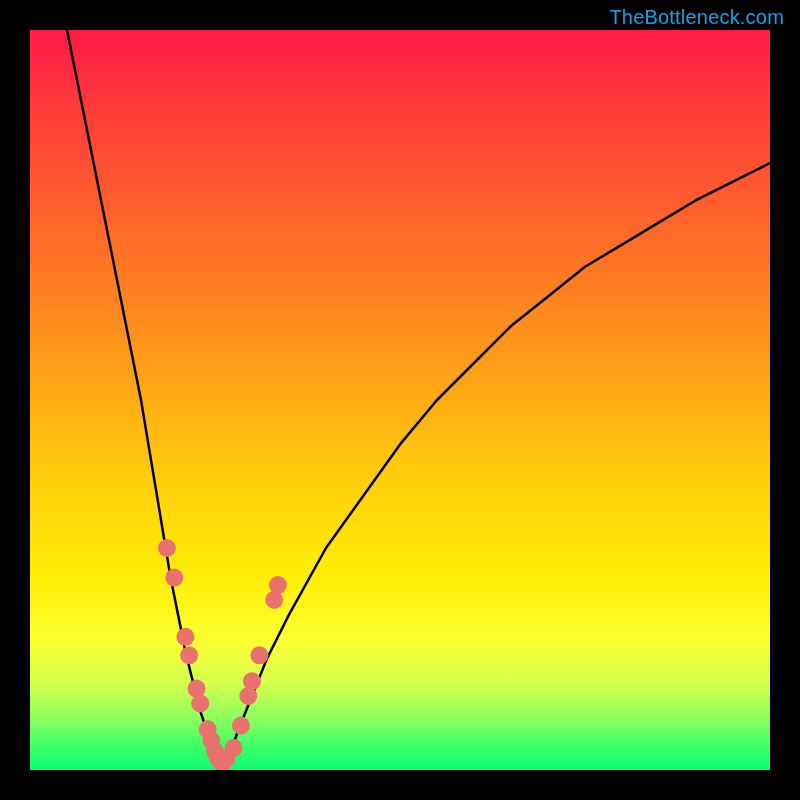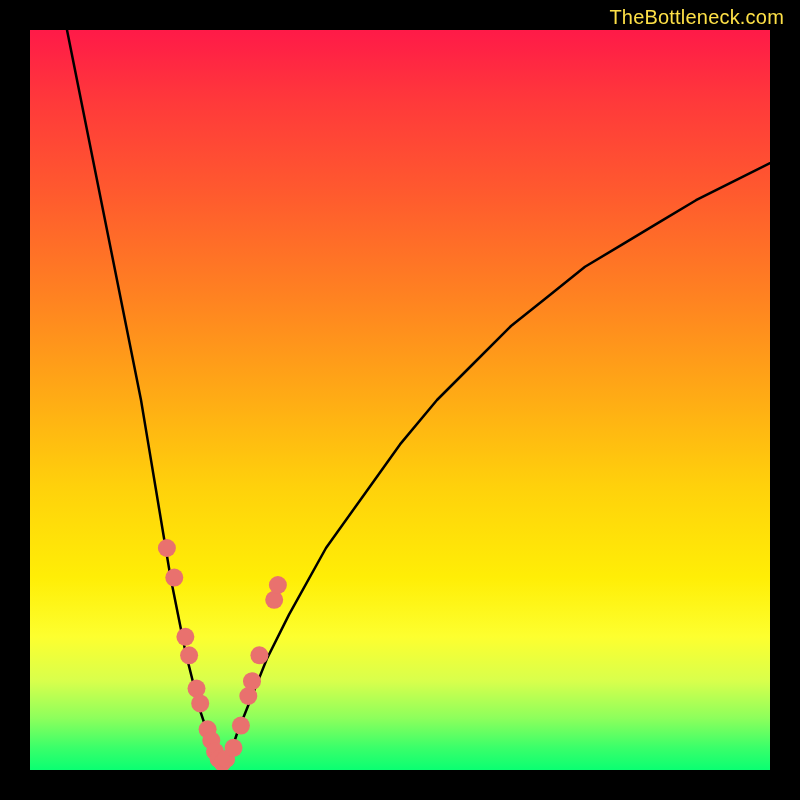--- a/index.html
+++ b/index.html
@@ -37,21 +37,21 @@
       #d8ff4c 88%,
       #8dff5c 93%,
       #3aff6a 97%,
       #0aff72 100%
     );
   }
   .watermark {
     position: absolute;
     top: 6px;
     right: 16px;
-    color: #fde047;
+    color: #0ea5e9;
     font-size: 20px;
     font-weight: 500;
     letter-spacing: 0.2px;
     user-select: none;
   }
   svg.overlay {
     position: absolute;
     left: 0;
     top: 0;
     width: 740px;

